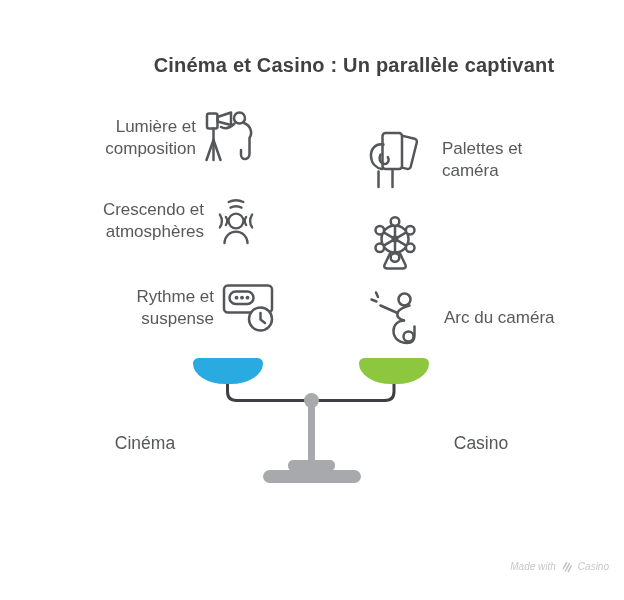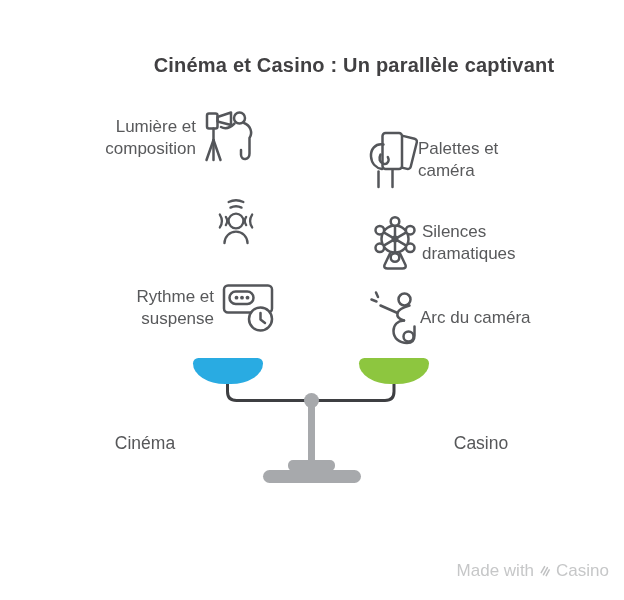--- a/index.html
+++ b/index.html
@@ -6,40 +6,40 @@
   .canvas{
     position:relative;width:624px;height:600px;background:#ffffff;
     font-family:"Liberation Sans",sans-serif;overflow:hidden;
   }
   .title{
     position:absolute;top:54px;left:0;width:100%;text-align:center;
     font-size:20px;font-weight:bold;color:#414042;letter-spacing:.2px;margin-left:42px;
   }
   .row{position:absolute;display:flex;align-items:center;}
   .row.left{justify-content:flex-end;gap:8px;}
-  .row.right{justify-content:flex-start;gap:0;}
+  .row.right{justify-content:flex-start;gap:24px;}
   .item-label{
     font-size:17px;color:#58595B;line-height:1.3;white-space:pre-line;
   }
   .row.left .item-label{text-align:right;}
   .row.right .item-label{text-align:left;}
   .icon{flex:0 0 auto;color:#54565A;display:flex;align-items:center;justify-content:center;}
   .scale-svg{position:absolute;left:0;top:0;}
   .pan{position:absolute;width:70px;height:26px;}
   .pan-left{left:193px;top:358px;border-radius:6px 6px 36px 36px / 6px 6px 23px 23px;}
   .pan-right{left:359px;top:358px;border-radius:6px 6px 36px 36px / 6px 6px 23px 23px;}
   .side-label{
     position:absolute;top:433px;width:130px;text-align:center;
     font-size:17.5px;color:#565759;
   }
   .side-label.cinema{left:80px;}
   .side-label.casino{left:416px;}
   .watermark{
-    position:absolute;top:561px;right:15px;display:flex;align-items:center;gap:5px;
-    font-size:17px;color:#C6C7C8;
+    position:absolute;top:561px;right:15px;display:flex;align-items:flex-start;gap:5px;
+    font-size:10px;color:#C6C7C8;font-style:italic;
   }
   svg .s{fill:none;stroke:currentColor;stroke-width:2.5;stroke-linecap:round;stroke-linejoin:round;}
 </style>
 </head>
 <body>
 
 <div class="canvas">
 
   <div class="title">Cinéma et Casino : Un parallèle captivant</div>
 
@@ -56,20 +56,22 @@
         <path d="M9.5 31 L16.5 51"></path>
         <circle cx="35.5" cy="9" r="5.5"></circle>
         <path d="M30.5 14.5 C26.5 18.5 21.5 20.5 17 18"></path>
         <path d="M40 14 C46.5 16.5 49 23.5 45.5 29 L45.5 44.5 C45.5 51 37.5 52 37 46 L37 41"></path>
       </g>
         </svg>
     </span>
   </div>
 
   <div class="row left" style="left:34px;top:192px;width:226px;height:58px">
+    <div class="item-label">Crescendo et
+atmosphères</div>
     <span class="icon">
       <svg width="48" height="54" viewBox="0 0 52 56">
           <g class="s">
         <path d="M18 7.5 Q26 3.5 34 7.5"></path>
         <path d="M20 13.5 Q26 10.5 32 13.5"></path>
         <circle cx="26" cy="28" r="8"></circle>
         <path d="M8.5 21 Q13 28 8.5 35"></path>
         <path d="M15 23.5 Q18 28 15 32.5"></path>
         <path d="M43.5 21 Q39 28 43.5 35"></path>
         <path d="M37 23.5 Q34 28 37 32.5"></path>
@@ -124,22 +126,20 @@
         <path d="M22 40.5 L16.5 52 Q15.5 55.5 19.5 55.5 L34.5 55.5 Q38.5 55.5 37.5 52 L32 40.5"></path>
         <circle cx="27" cy="8.5" r="4.3" fill="#fff"></circle>
         <circle cx="11.8" cy="17.2" r="4.3" fill="#fff"></circle>
         <circle cx="42.2" cy="17.2" r="4.3" fill="#fff"></circle>
         <circle cx="11.8" cy="34.8" r="4.3" fill="#fff"></circle>
         <circle cx="42.2" cy="34.8" r="4.3" fill="#fff"></circle>
         <circle cx="27" cy="44.5" r="4.3" fill="#fff"></circle>
       </g>
         </svg>
     </span>
-    <div class="item-label">Silences
-dramatiques</div>
   </div>
 
   <div class="row right" style="left:368px;top:290px;width:232px;height:56px">
     <span class="icon">
       <svg width="52" height="56" viewBox="0 0 52 56">
           <g class="s">
         <path d="M3.5 9.5 L8.5 11.5"></path>
         <path d="M8 2.5 L10 7"></path>
         <path d="M12.5 15.5 L29.5 23"></path>
         <circle cx="36.5" cy="9.5" r="6"></circle>

